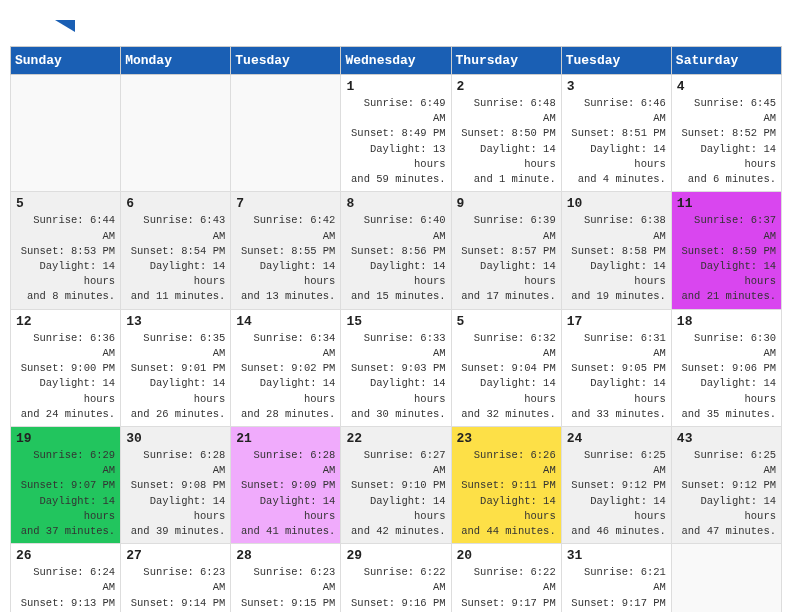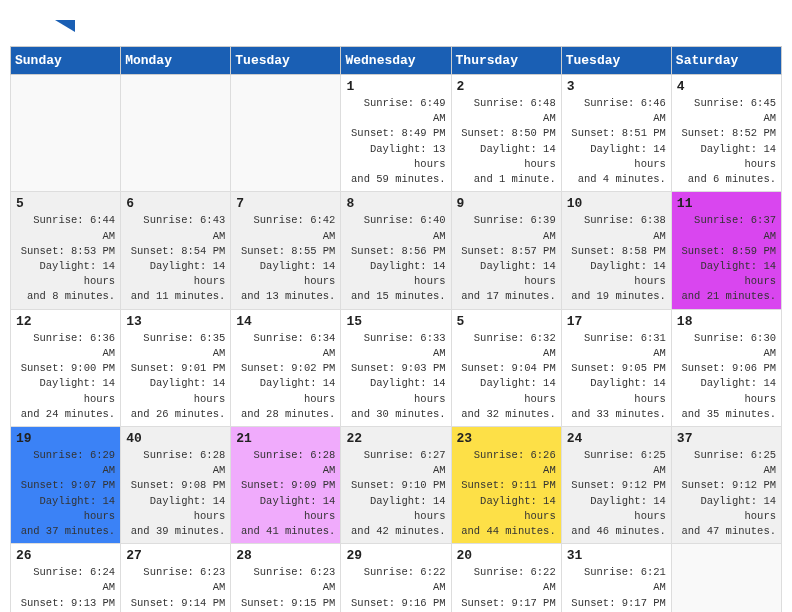--- a/index.html
+++ b/index.html
@@ -193,46 +193,46 @@
         <td>
           <span class="day-number">17</span>
           <div class="day-info">Sunrise: 6:31 AM<br>Sunset: 9:05 PM<br>Daylight: 14 hours<br>and 33 minutes.</div>
         </td>
         <td>
           <span class="day-number">18</span>
           <div class="day-info">Sunrise: 6:30 AM<br>Sunset: 9:06 PM<br>Daylight: 14 hours<br>and 35 minutes.</div>
         </td>
       </tr>
       <tr>
-        <td style="background: #3b82f6;">
+        <td style="background: #22c55e;">
           <span class="day-number">19</span>
           <div class="day-info">Sunrise: 6:29 AM<br>Sunset: 9:07 PM<br>Daylight: 14 hours<br>and 37 minutes.</div>
         </td>
         <td style="background: rgb(240, 240, 240);">
-          <span class="day-number">40</span>
+          <span class="day-number">30</span>
           <div class="day-info">Sunrise: 6:28 AM<br>Sunset: 9:08 PM<br>Daylight: 14 hours<br>and 39 minutes.</div>
         </td>
         <td style="background: #f0abfc;">
           <span class="day-number">21</span>
           <div class="day-info">Sunrise: 6:28 AM<br>Sunset: 9:09 PM<br>Daylight: 14 hours<br>and 41 minutes.</div>
         </td>
         <td style="background: rgb(240, 240, 240);">
           <span class="day-number">22</span>
           <div class="day-info">Sunrise: 6:27 AM<br>Sunset: 9:10 PM<br>Daylight: 14 hours<br>and 42 minutes.</div>
         </td>
         <td style="background: #fde047;">
           <span class="day-number">23</span>
           <div class="day-info">Sunrise: 6:26 AM<br>Sunset: 9:11 PM<br>Daylight: 14 hours<br>and 44 minutes.</div>
         </td>
         <td style="background: rgb(240, 240, 240);">
           <span class="day-number">24</span>
           <div class="day-info">Sunrise: 6:25 AM<br>Sunset: 9:12 PM<br>Daylight: 14 hours<br>and 46 minutes.</div>
         </td>
         <td style="background: rgb(240, 240, 240);">
-          <span class="day-number">37</span>
+          <span class="day-number">43</span>
           <div class="day-info">Sunrise: 6:25 AM<br>Sunset: 9:12 PM<br>Daylight: 14 hours<br>and 47 minutes.</div>
         </td>
       </tr>
       <tr>
         <td>
           <span class="day-number">26</span>
           <div class="day-info">Sunrise: 6:24 AM<br>Sunset: 9:13 PM<br>Daylight: 14 hours<br>and 49 minutes.</div>
         </td>
         <td>
           <span class="day-number">27</span>

